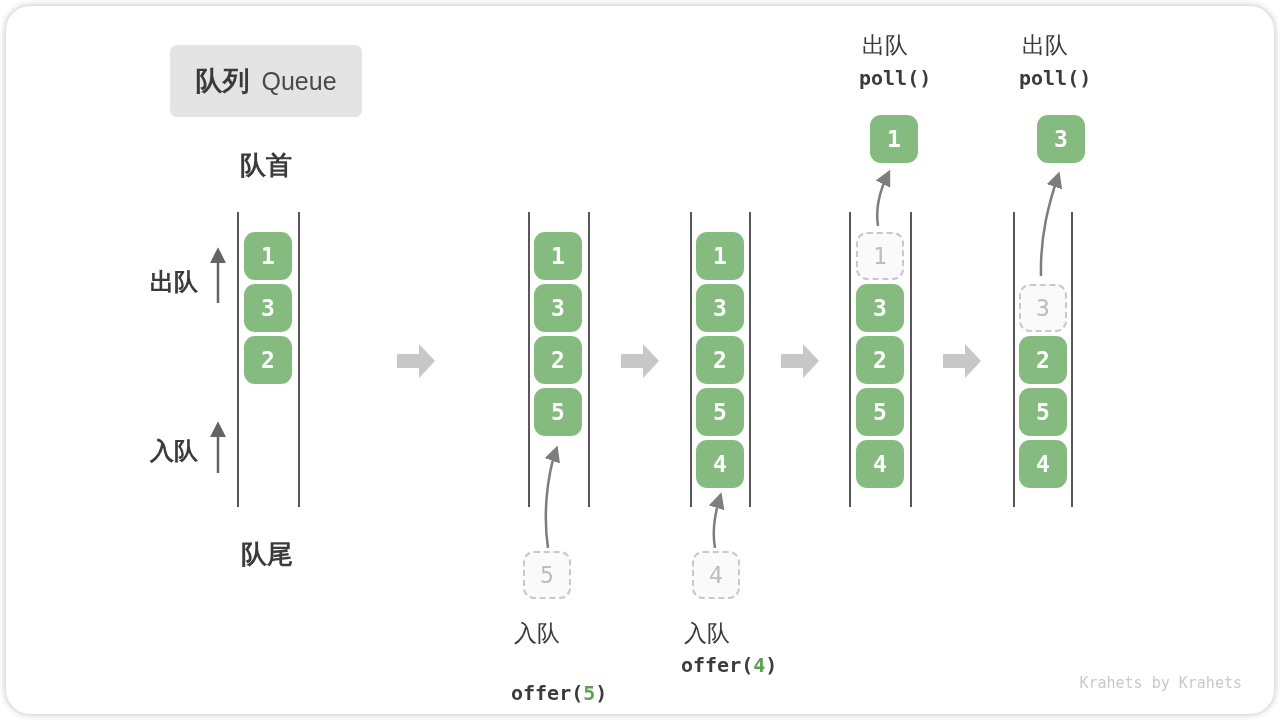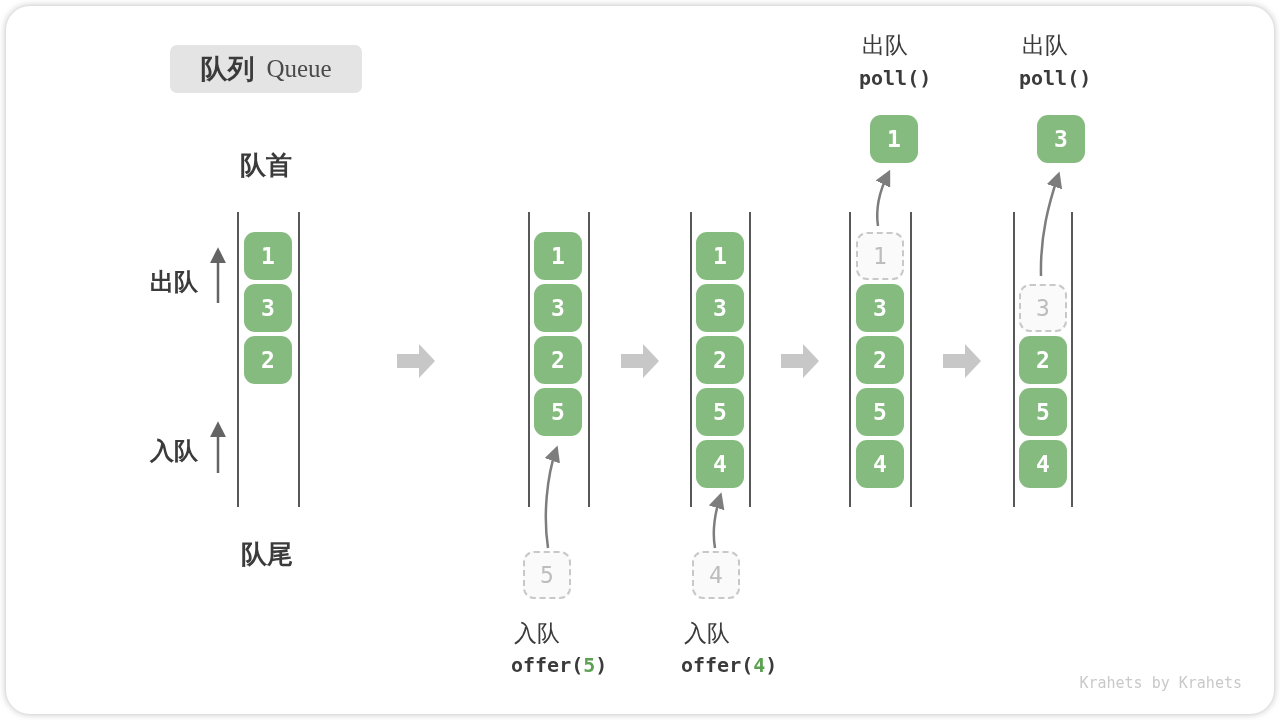--- a/index.html
+++ b/index.html
@@ -1,23 +1,23 @@
 <!DOCTYPE html>
 <html style="--cell-green: #86bb80; --arg-green: #5ca052; --line: #58585a; --arrow: #7d7d7d; --block-arrow: #c7c7c7; --ghost-border: #c8c8c8; --ghost-text: #bdbdbd; --ghost-bg: #fafafa; --text: #3b3b3b; --badge-bg: #e4e4e4; --watermark: #c9c9c9;"><head>
 <meta charset="utf-8">
 <style>
   html,body{margin:0;padding:0;background:#ffffff;}
   .stage{position:relative;width:1280px;height:720px;background:#ffffff;overflow:hidden;
          font-family:"Liberation Sans","DejaVu Sans",sans-serif;color:var(--text);}
   .card{position:absolute;left:6px;top:6px;right:6px;bottom:6px;background:#ffffff;
         border-radius:24px;box-shadow:0 0 7px rgba(0,0,0,0.28);}
-  .badge{position:absolute;left:170px;top:45px;width:192px;height:48px;background:var(--badge-bg);
+  .badge{position:absolute;left:170px;top:45px;width:192px;height:72px;background:var(--badge-bg);
          border-radius:7px;display:flex;align-items:center;justify-content:center;gap:12px;}
   .badge .zh{font-size:27px;font-weight:bold;color:#3a3a3a;}
-  .badge .en{font-family:Liberation Serif, serif;font-size:25px;color:#4a4a4a;}
+  .badge .en{font-family:Liberation Sans, sans-serif;font-size:25px;color:#4a4a4a;}
   .side-label{position:absolute;font-size:26px;font-weight:bold;color:var(--text);text-align:center;}
   .dir-label{position:absolute;font-size:24px;font-weight:bold;color:var(--text);}
   .vline{position:absolute;top:212px;width:2px;height:295px;background:var(--line);}
   .cell{position:absolute;width:48px;height:48px;border-radius:11px;background:var(--cell-green);
         color:#ffffff;font-family:"DejaVu Sans Mono","Liberation Mono",monospace;font-size:23px;
         font-weight:bold;display:flex;align-items:center;justify-content:center;}
   .ghost{background:var(--ghost-bg);border:2px dashed var(--ghost-border);color:var(--ghost-text);
          width:44px;height:44px;font-weight:normal;}
   .op-label{position:absolute;font-size:23px;color:var(--text);}
   .op-code{position:absolute;font-family:"DejaVu Sans Mono","Liberation Mono",monospace;
@@ -75,21 +75,21 @@
   <div class="cell" style="left:244px;top:336px;">2</div>
 
   <div class="vline" style="left:528px;"></div>
   <div class="vline" style="left:588px;"></div>
   <div class="cell" style="left:534px;top:232px;">1</div>
   <div class="cell" style="left:534px;top:284px;">3</div>
   <div class="cell" style="left:534px;top:336px;">2</div>
   <div class="cell" style="left:534px;top:388px;">5</div>
   <div class="cell ghost" style="left:523px;top:551px;">5</div>
   <div class="op-label" style="left:514px;top:618px;">入队</div>
-  <div class="op-code" style="left:511px;top:653px;text-align:right;"><span>offer(</span><span class="arg">5</span><span>)</span></div>
+  <div class="op-code" style="left:511px;top:681px;text-align:right;"><span>offer(</span><span class="arg">5</span><span>)</span></div>
 
   <div class="vline" style="left:690px;"></div>
   <div class="vline" style="left:749px;"></div>
   <div class="cell" style="left:696px;top:232px;">1</div>
   <div class="cell" style="left:696px;top:284px;">3</div>
   <div class="cell" style="left:696px;top:336px;">2</div>
   <div class="cell" style="left:696px;top:388px;">5</div>
   <div class="cell" style="left:696px;top:440px;">4</div>
   <div class="cell ghost" style="left:692px;top:551px;">4</div>
   <div class="op-label" style="left:684px;top:618px;">入队</div>

